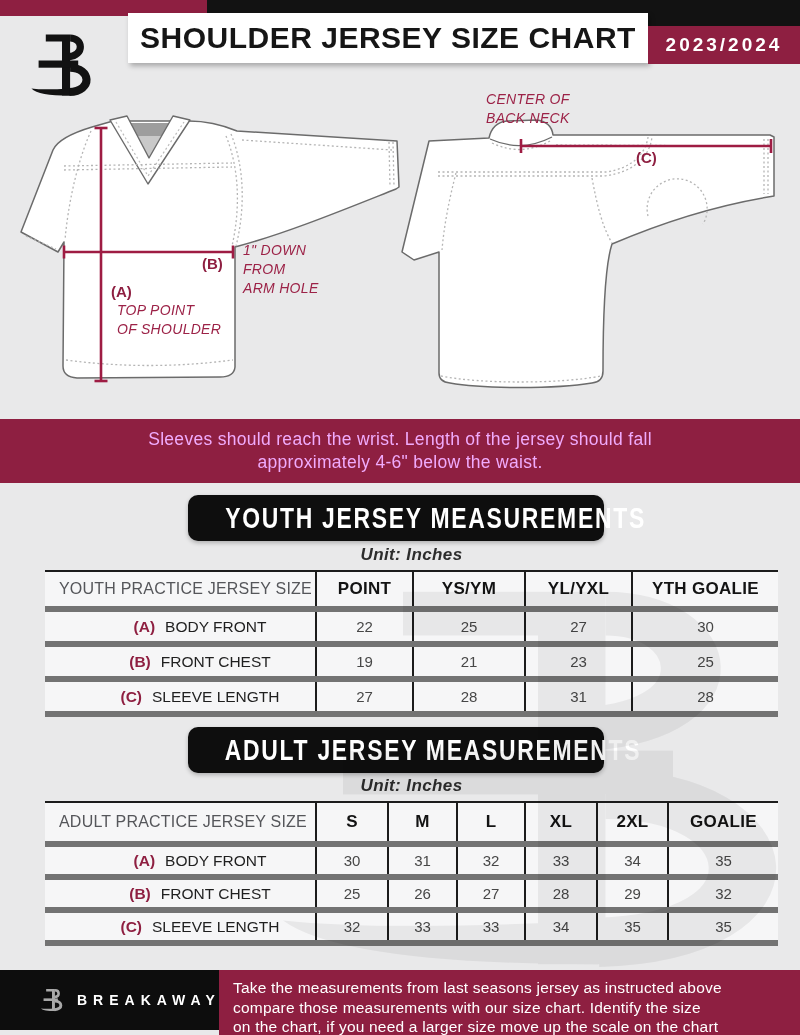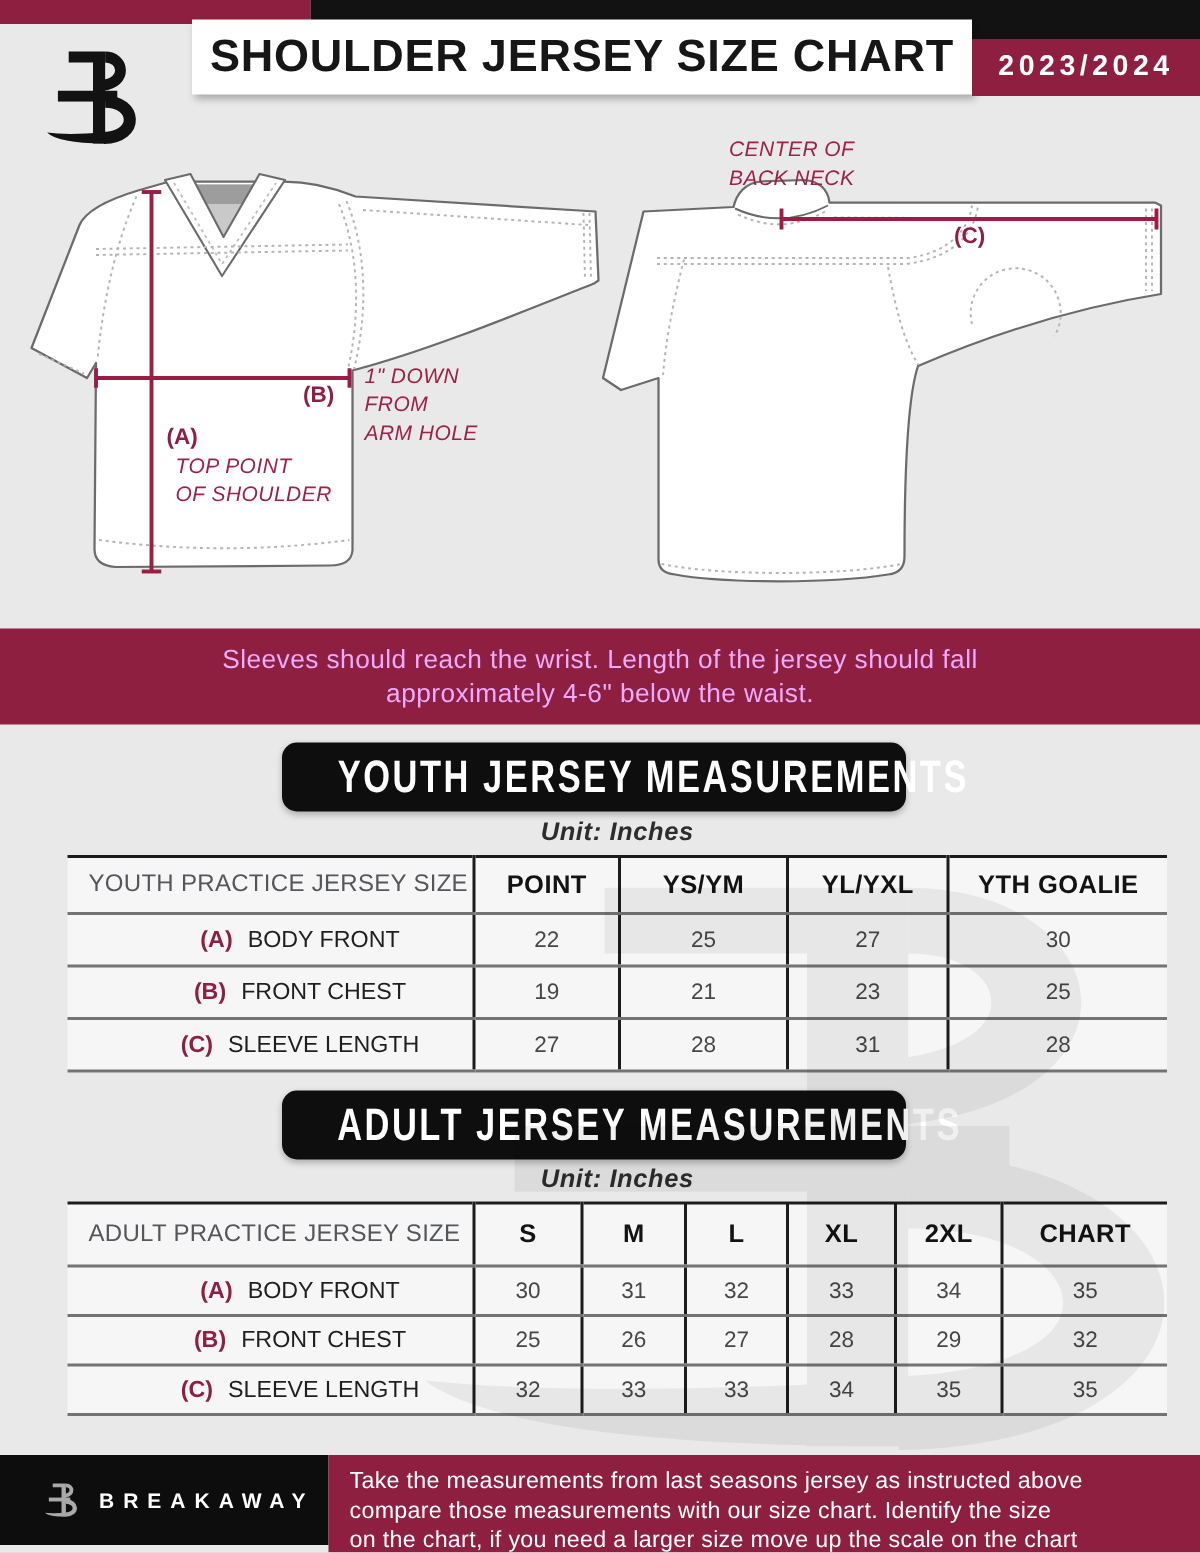--- a/index.html
+++ b/index.html
@@ -46,40 +46,40 @@
                  box-shadow:0 2px 4px rgba(0,0,0,.25); }
   .sec-heading span { display:inline-block; color:#fff; font-size:27px; font-weight:bold;
                       letter-spacing:2px; transform:scale(.85,1.12); white-space:nowrap; }
   .unit { width:733px; text-align:center; font-style:italic; font-weight:bold;
           font-size:17px; color:#2d2d2d; letter-spacing:.4px; }
 
   
   .size-table { position:absolute; left:45px; width:733px; border-collapse:collapse;
                 table-layout:fixed; background:rgba(255,255,255,.6);
                 border-top:2px solid #1c1c1c; }
-  .size-table th, .size-table td { border-bottom:2px solid #737373; padding:0; }
+  .size-table th, .size-table td { border-bottom:6px solid #737373; padding:0; }
   .size-table th + th, .size-table td + td { border-left:2px solid #1c1c1c; }
   .size-table thead tr { height:38px; }
   .size-table tbody tr { height:35px; }
   #adult-table thead tr { height:42px; }
   #adult-table tbody tr { height:33px; }
   .size-table th { font-size:17px; font-weight:bold; color:#131313; letter-spacing:.3px; text-align:center; }
   .size-table th.lbl-h { text-align:left; padding-left:14px; font-size:16px; font-weight:400;
                          color:#55565a; letter-spacing:.2px; }
   .size-table td { font-size:15px; color:#474747; text-align:center; }
   .size-table td.lbl { text-align:center; padding-left:40px; font-size:15.5px; color:#1f1f1f; }
   .size-table td.lbl .key { font-weight:bold; color:#8E1F41; margin-right:10px; font-size:15.5px; }
 
   
   .watermark { left:238px; top:548px; width:600px; height:460px; color:#000;
                opacity:.055; pointer-events:none; }
 
   
   .footer-black { left:0; top:970px; width:219px; height:60px; background:#0d0d0d;
-                  display:flex; align-items:center; padding-left:28px; }
+                  display:flex; align-items:center; padding-left:39px; }
   .footer-black .logo-small { width:26px; height:28px; color:#a9a9a9; flex:0 0 auto; }
   .footer-black .brand { color:#fff; font-size:14px; font-weight:bold; letter-spacing:6px;
                          margin-left:12px; white-space:nowrap; }
   .footer-maroon { left:219px; top:970px; width:581px; height:65px; background:#8E1F41;
                    color:#fff; padding:8px 0 0 14px; }
   .footer-maroon div { font-size:15.5px; line-height:19.5px; letter-spacing:.2px; white-space:nowrap; }
 </style>
 </head>
 <body>
 
@@ -258,21 +258,21 @@
         <col style="width:110px">
       </colgroup>
     <thead>
       <tr>
         <th class="lbl-h">ADULT PRACTICE JERSEY SIZE</th>
         <th>S</th>
         <th>M</th>
         <th>L</th>
         <th>XL</th>
         <th>2XL</th>
-        <th>CHART</th>
+        <th>GOALIE</th>
       </tr>
     </thead>
     <tbody>
       <tr>
         <td class="lbl"><span class="key">(A)</span><span>BODY FRONT</span></td>
         <td>30</td>
         <td>31</td>
         <td>32</td>
         <td>33</td>
         <td>34</td>

